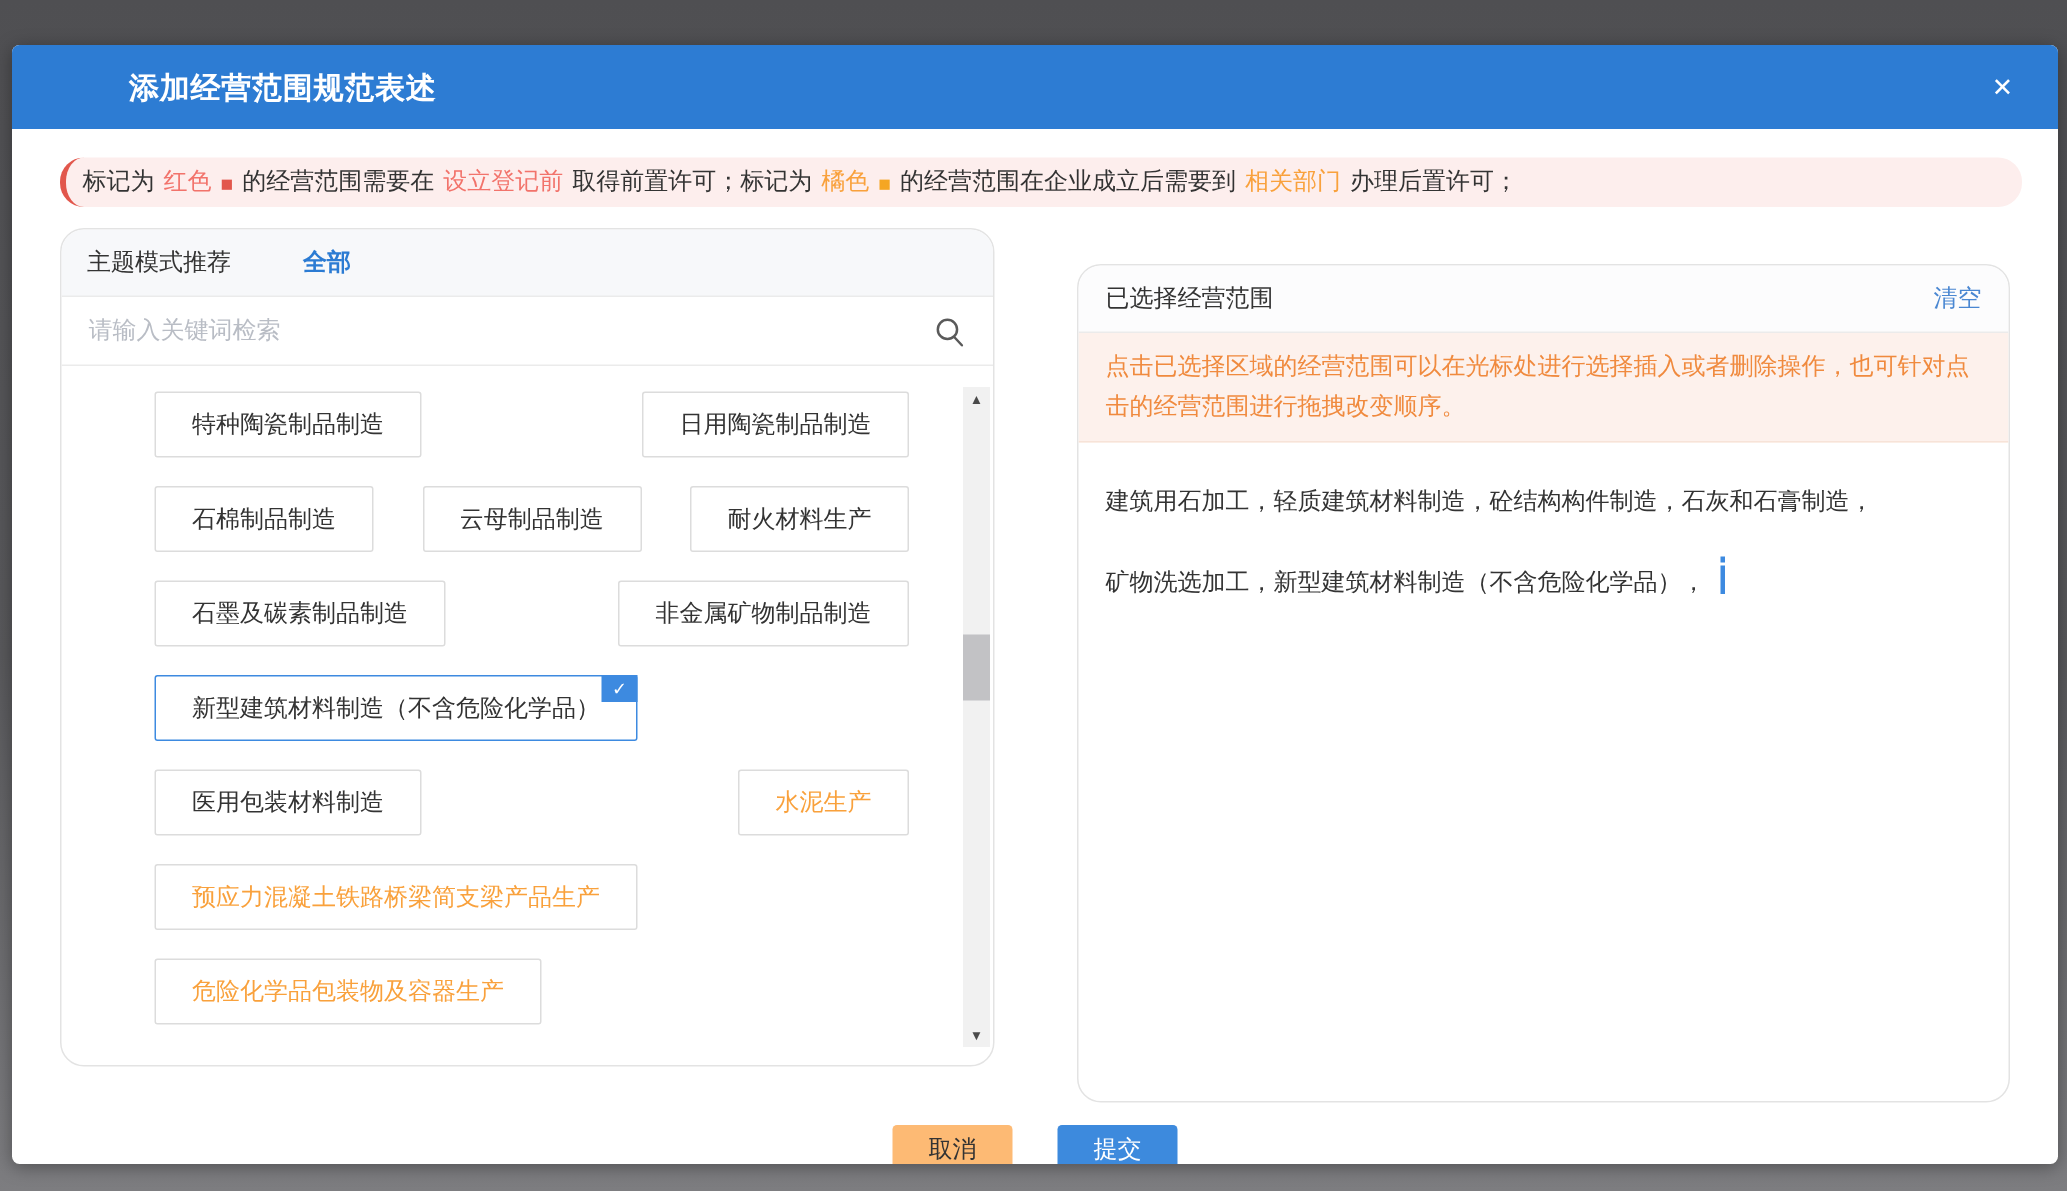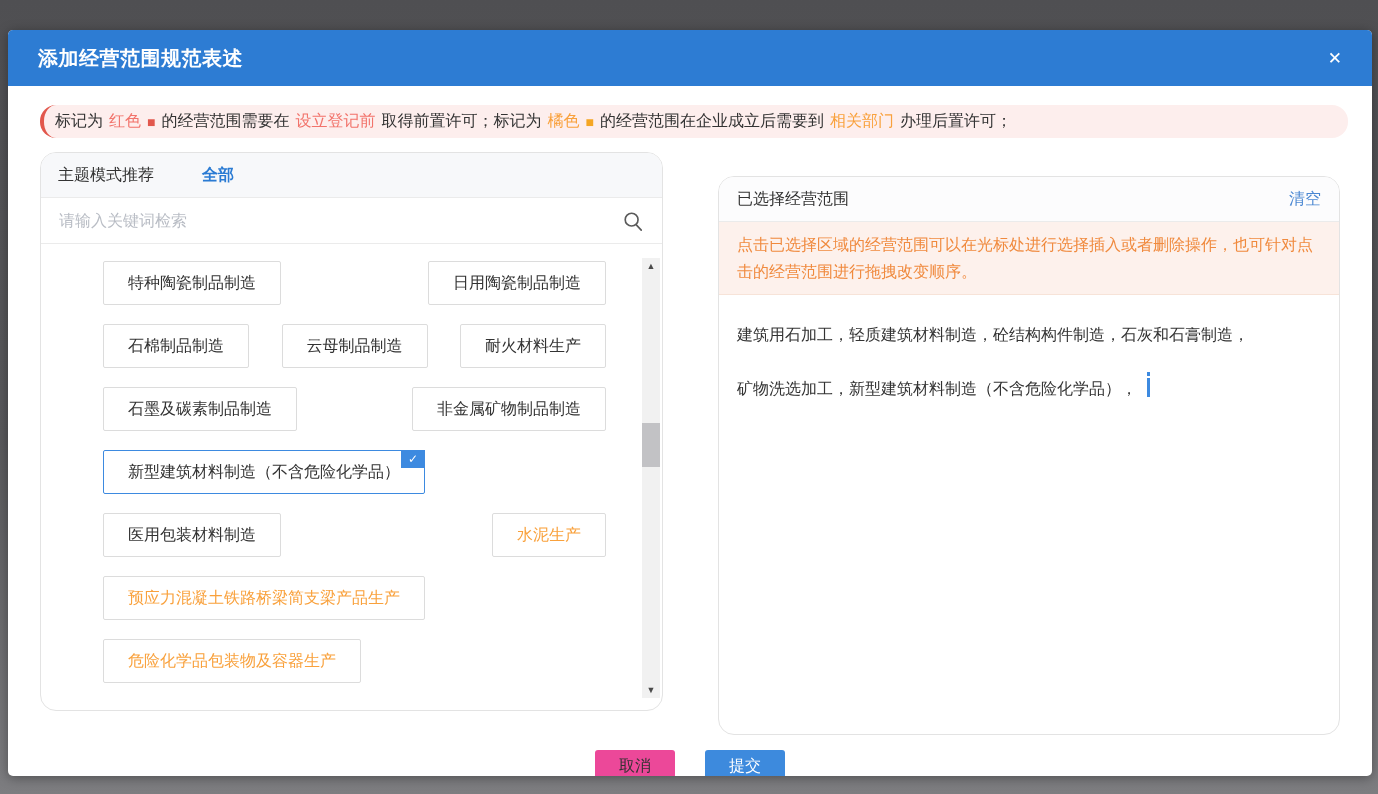--- a/index.html
+++ b/index.html
@@ -11,21 +11,21 @@
   }
   .dialog {
     position:absolute; left:8px; top:30px; width:1364px; height:746px;
     background:#fff; border-radius:5px; overflow:hidden;
     box-shadow:0 2px 12px rgba(0,0,0,.35);
   }
   .dlg-header {
     height:56px; background:#2d7cd3; display:flex; align-items:center;
     padding:0 30px;
   }
-  .dlg-title { color:#fff; font-size:20px; font-weight:bold; letter-spacing:.5px; }
+  .dlg-title { color:#fff; font-size:20px; font-weight:bold; letter-spacing:.5px;margin-left:48px; }
   .dlg-close {
     margin-left:auto; color:#fff; font-size:17px; font-weight:bold;
     cursor:pointer; line-height:1;
   }
   
   .notice {
     margin:19px 24px 0 32px; height:33px; background:#fdeeed;
     border-left:4px solid #e2574c; display:flex; align-items:center;
     padding:0 8px; font-size:16px; color:#333; white-space:nowrap;border-radius:16px;
   }
@@ -112,21 +112,21 @@
   .caret::before {
     content:""; position:absolute; top:-6px; left:0; width:3px; height:4px;
     background:#3d8ae0;
   }
   
   .footer { display:flex; justify-content:center; gap:30px; margin-top:15px; }
   .btn {
     height:33px; border:none; border-radius:3px; font-size:16px;
     font-family:inherit; cursor:pointer; padding:0 24px;
   }
-  .btn.cancel { background:#ec4899; color:#333; }
+  .btn.cancel { background:#fdba74; color:#333; }
   .btn.submit { background:#3d8add; color:#fff; }
 </style>
 </head>
 <body>
 
 <div class="dialog">
 
   <div class="dlg-header">
     <span class="dlg-title">添加经营范围规范表述</span>
     <span class="dlg-close">✕</span>

